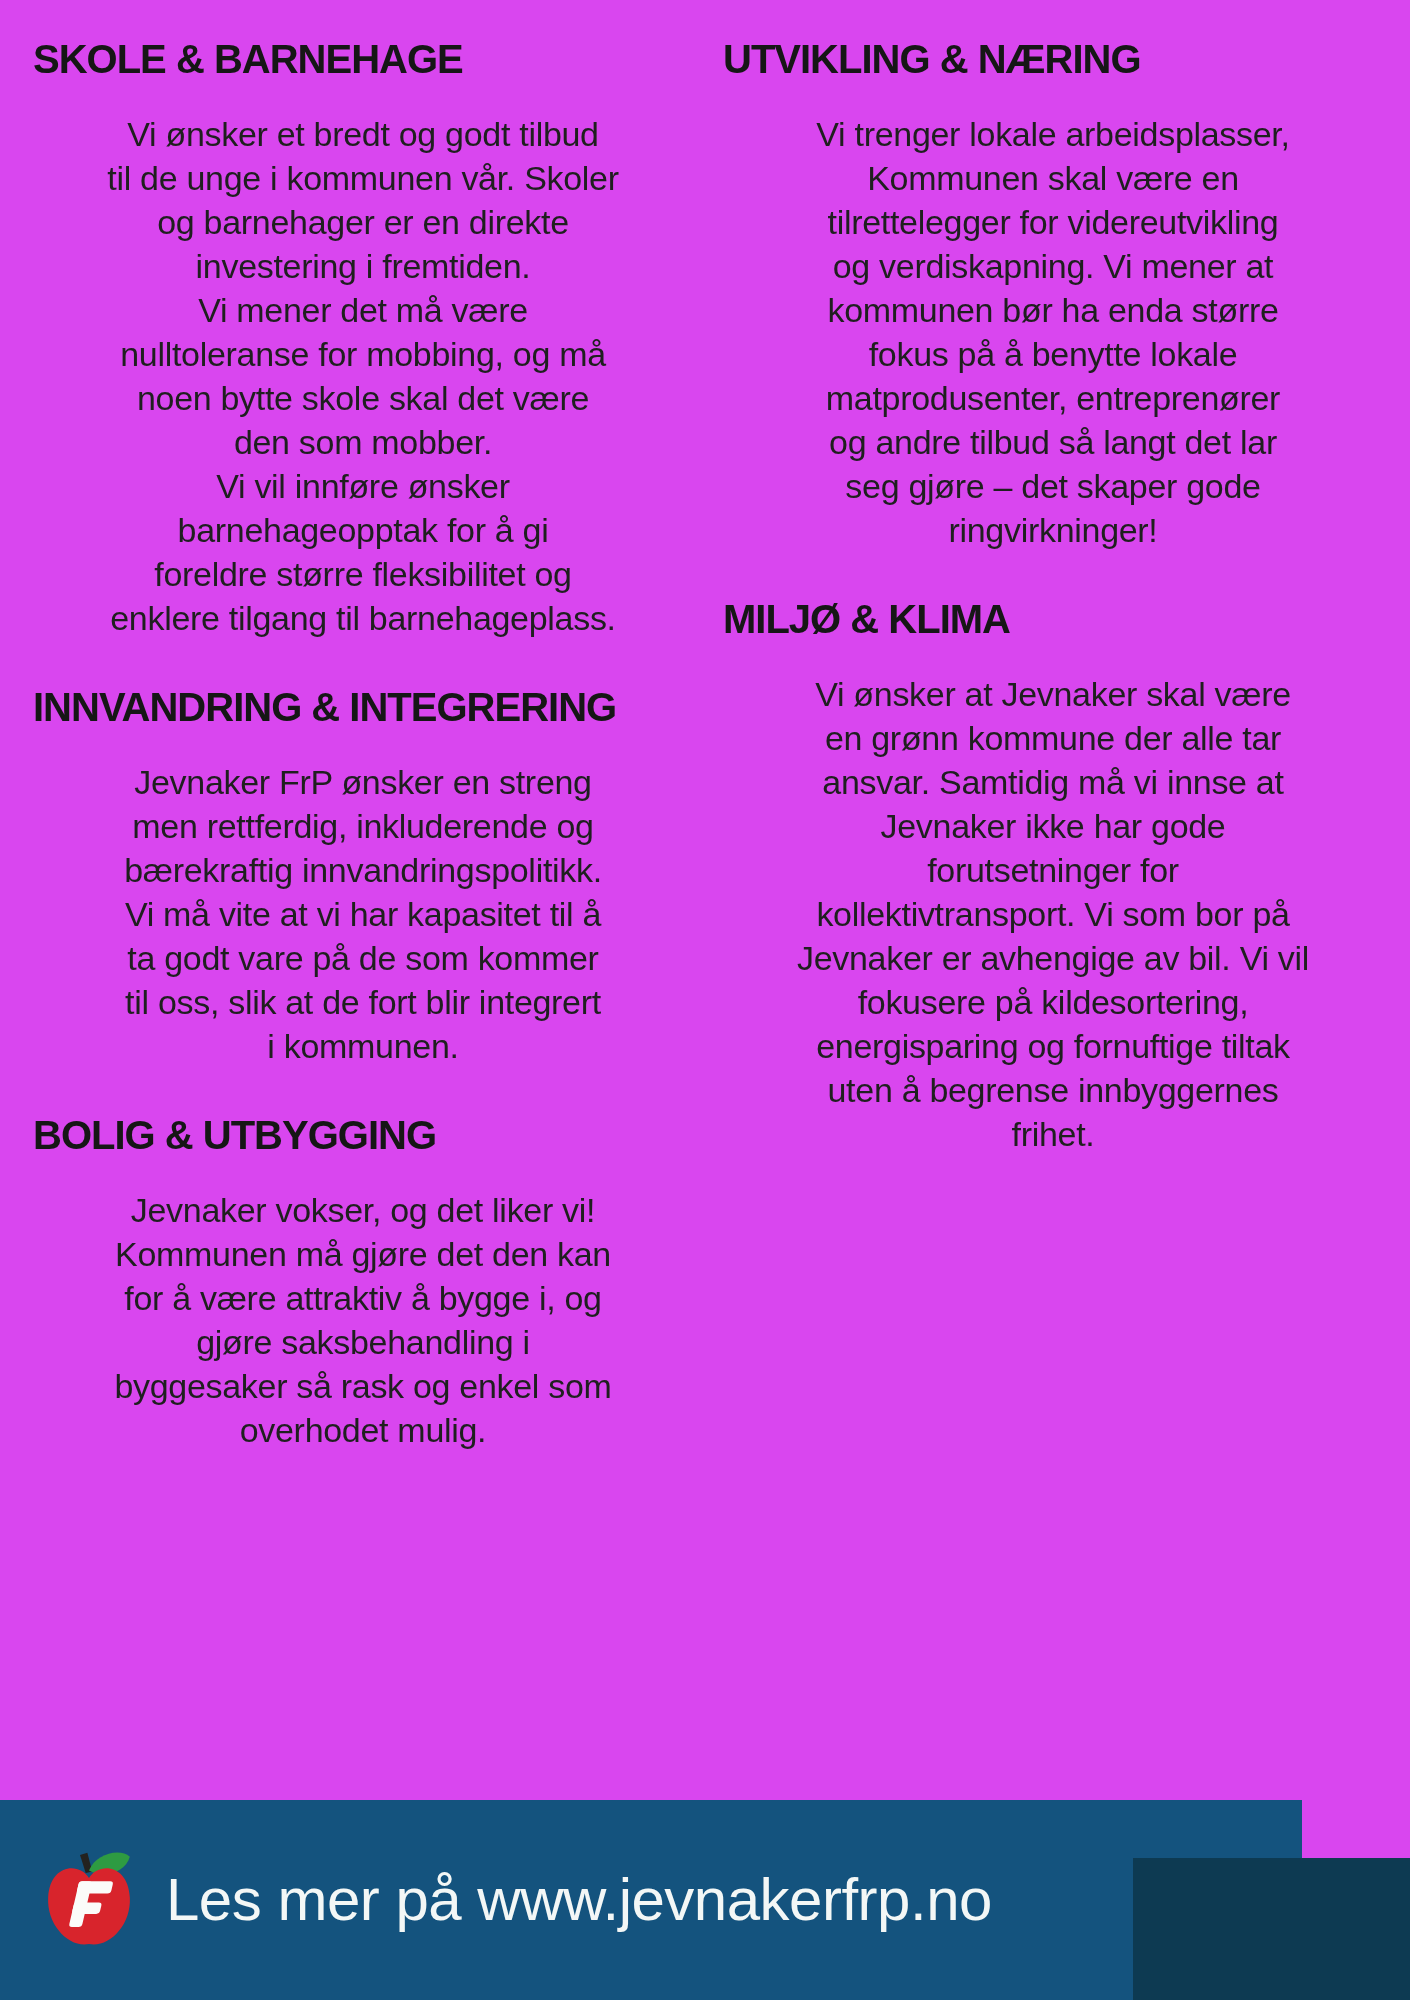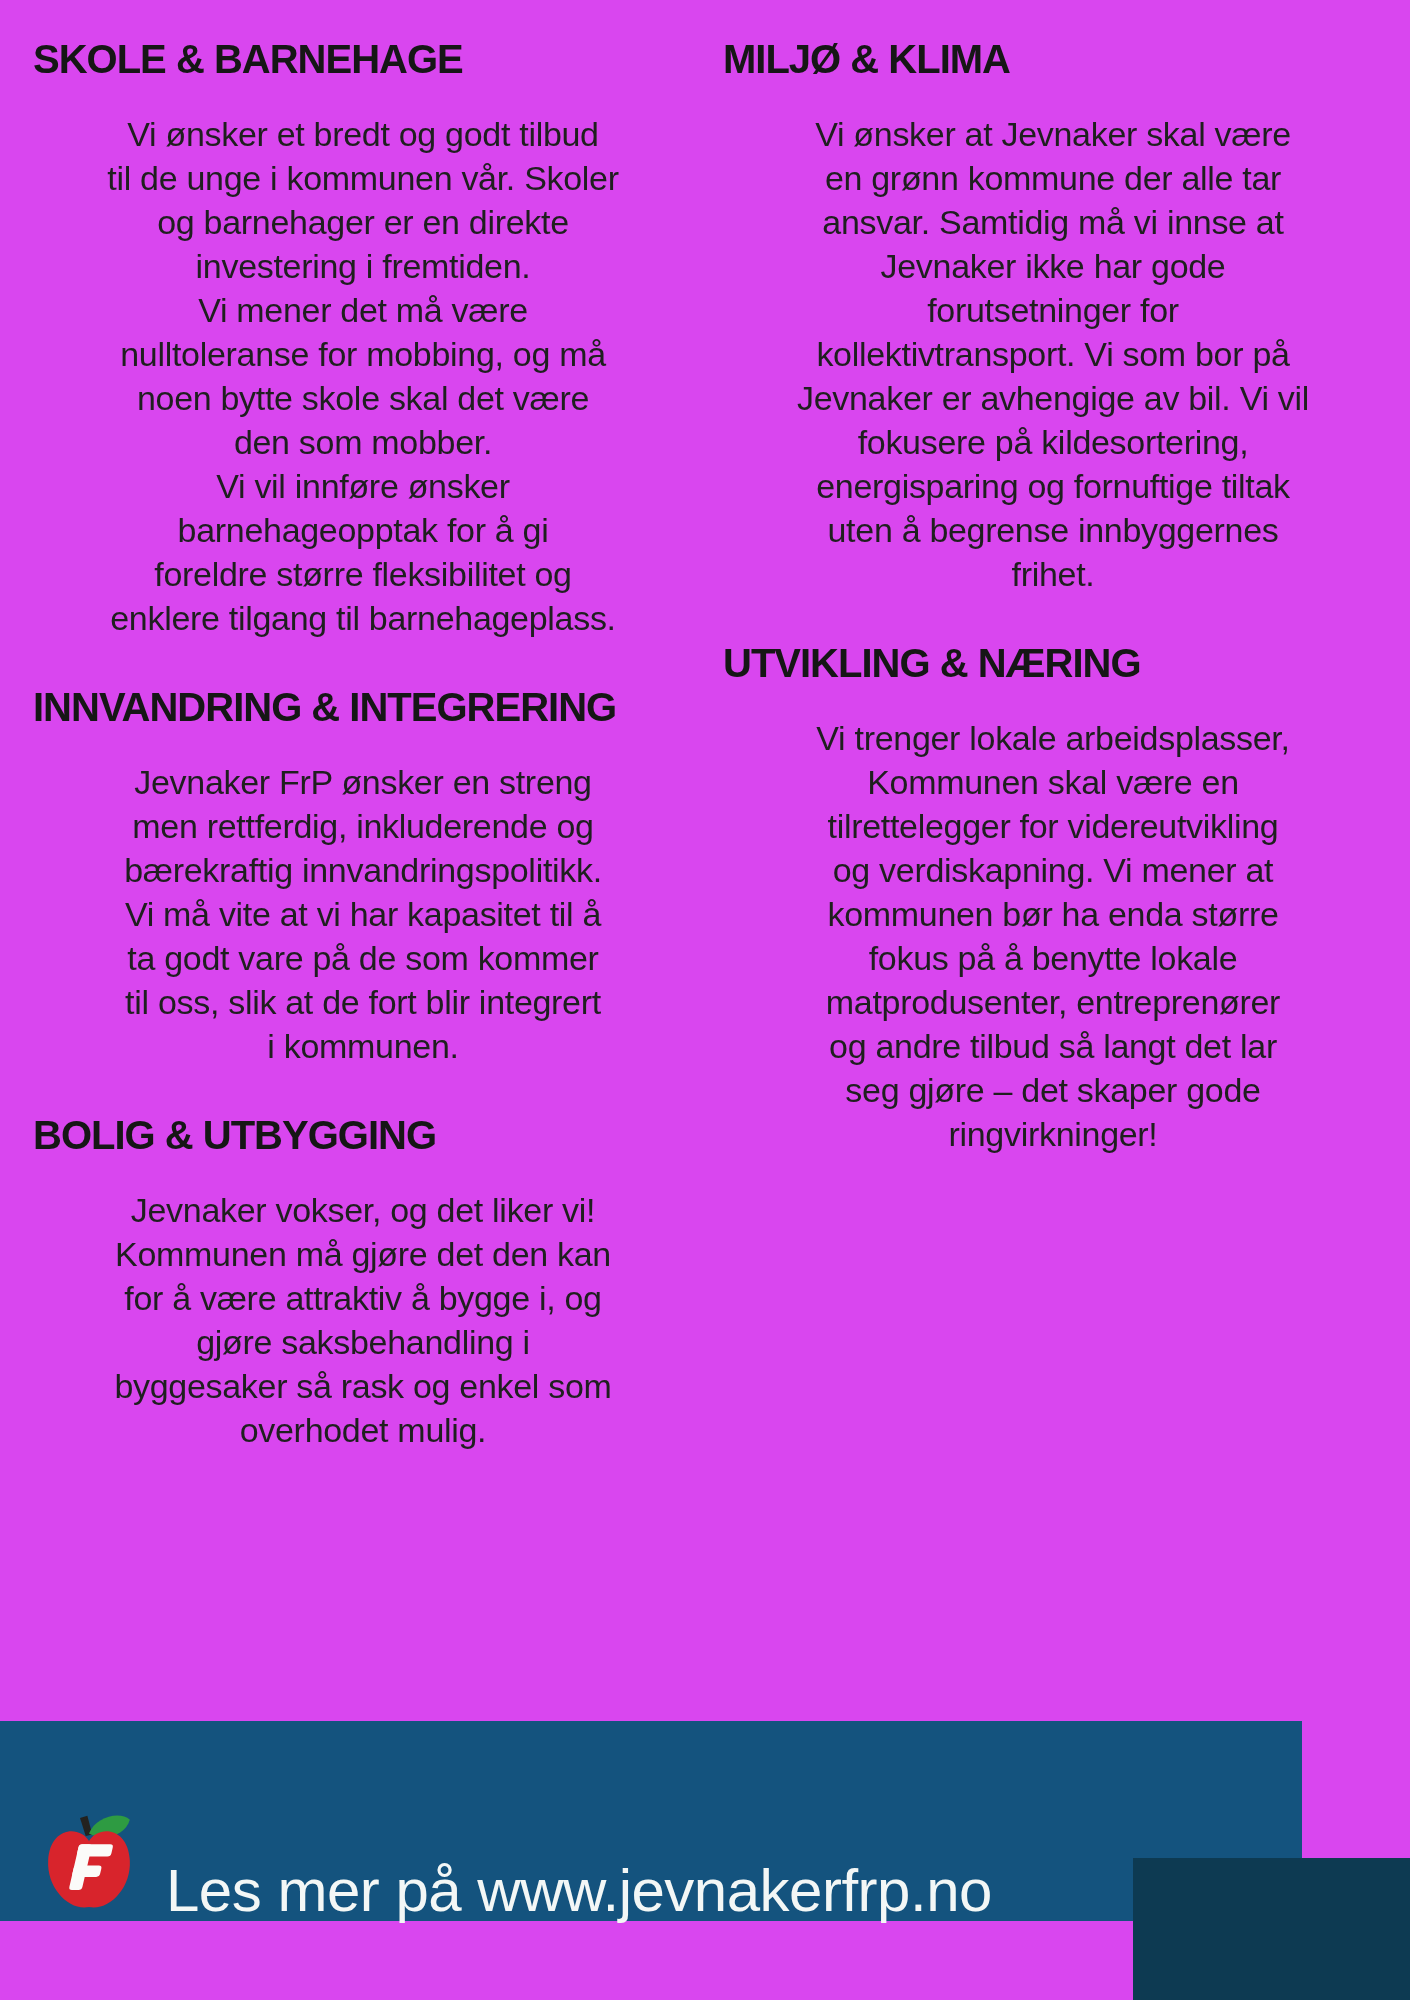--- a/index.html
+++ b/index.html
@@ -34,26 +34,26 @@
     font-weight: 400;
     letter-spacing: -0.3px;
     margin: 0;
     white-space: pre-line;
     color: #1f1f1f;
     text-align: center;
   }
   .footer-banner {
     position: absolute;
     left: 0;
-    top: 1721px;
+    top: 1800px;
     width: 1302px;
     height: 200px;
     background: #14537e;
     display: flex;
-    align-items: flex-end;
+    align-items: center;
   }
   .footer-darkbox {
     position: absolute;
     left: 1133px;
     top: 1858px;
     width: 277px;
     height: 142px;
     background: #0d3a52;
   }
   .frp-logo {
@@ -111,45 +111,45 @@
 Kommunen må gjøre det den kan
 for å være attraktiv å bygge i, og
 gjøre saksbehandling i
 byggesaker så rask og enkel som
 overhodet mulig.</p>
     </div>
   </div>
 
   <div class="col col-right">
     <div class="section">
+      <h2>UTVIKLING &amp; NÆRING</h2>
+      <p>Vi trenger lokale arbeidsplasser,
+Kommunen skal være en
+tilrettelegger for videreutvikling
+og verdiskapning. Vi mener at
+kommunen bør ha enda større
+fokus på å benytte lokale
+matprodusenter, entreprenører
+og andre tilbud så langt det lar
+seg gjøre – det skaper gode
+ringvirkninger!</p>
+    </div>
+    <div class="section">
       <h2>MILJØ &amp; KLIMA</h2>
       <p>Vi ønsker at Jevnaker skal være
 en grønn kommune der alle tar
 ansvar. Samtidig må vi innse at
 Jevnaker ikke har gode
 forutsetninger for
 kollektivtransport. Vi som bor på
 Jevnaker er avhengige av bil. Vi vil
 fokusere på kildesortering,
 energisparing og fornuftige tiltak
 uten å begrense innbyggernes
 frihet.</p>
-    </div>
-    <div class="section">
-      <h2>UTVIKLING &amp; NÆRING</h2>
-      <p>Vi trenger lokale arbeidsplasser,
-Kommunen skal være en
-tilrettelegger for videreutvikling
-og verdiskapning. Vi mener at
-kommunen bør ha enda større
-fokus på å benytte lokale
-matprodusenter, entreprenører
-og andre tilbud så langt det lar
-seg gjøre – det skaper gode
-ringvirkninger!</p>
     </div>
     <div class="section">
     </div>
   </div>
 
   <div class="footer-banner">
     <svg class="frp-logo" viewBox="0 0 120 130" xmlns="http://www.w3.org/2000/svg" aria-hidden="true">
       <path d="M56 32 L49 10 L58 7 L64 30 Z" fill="#23221f"></path>
       <path d="M60 29 C68 8 98 1 110 12 C105 30 80 40 60 29 Z" fill="#2e9b42"></path>
       <path d="M60 38 C47 18 12 22 10 62 C8 96 36 124 60 119 C84 124 112 96 110 62 C108 22 73 18 60 38 Z" fill="#d8242c"></path>

